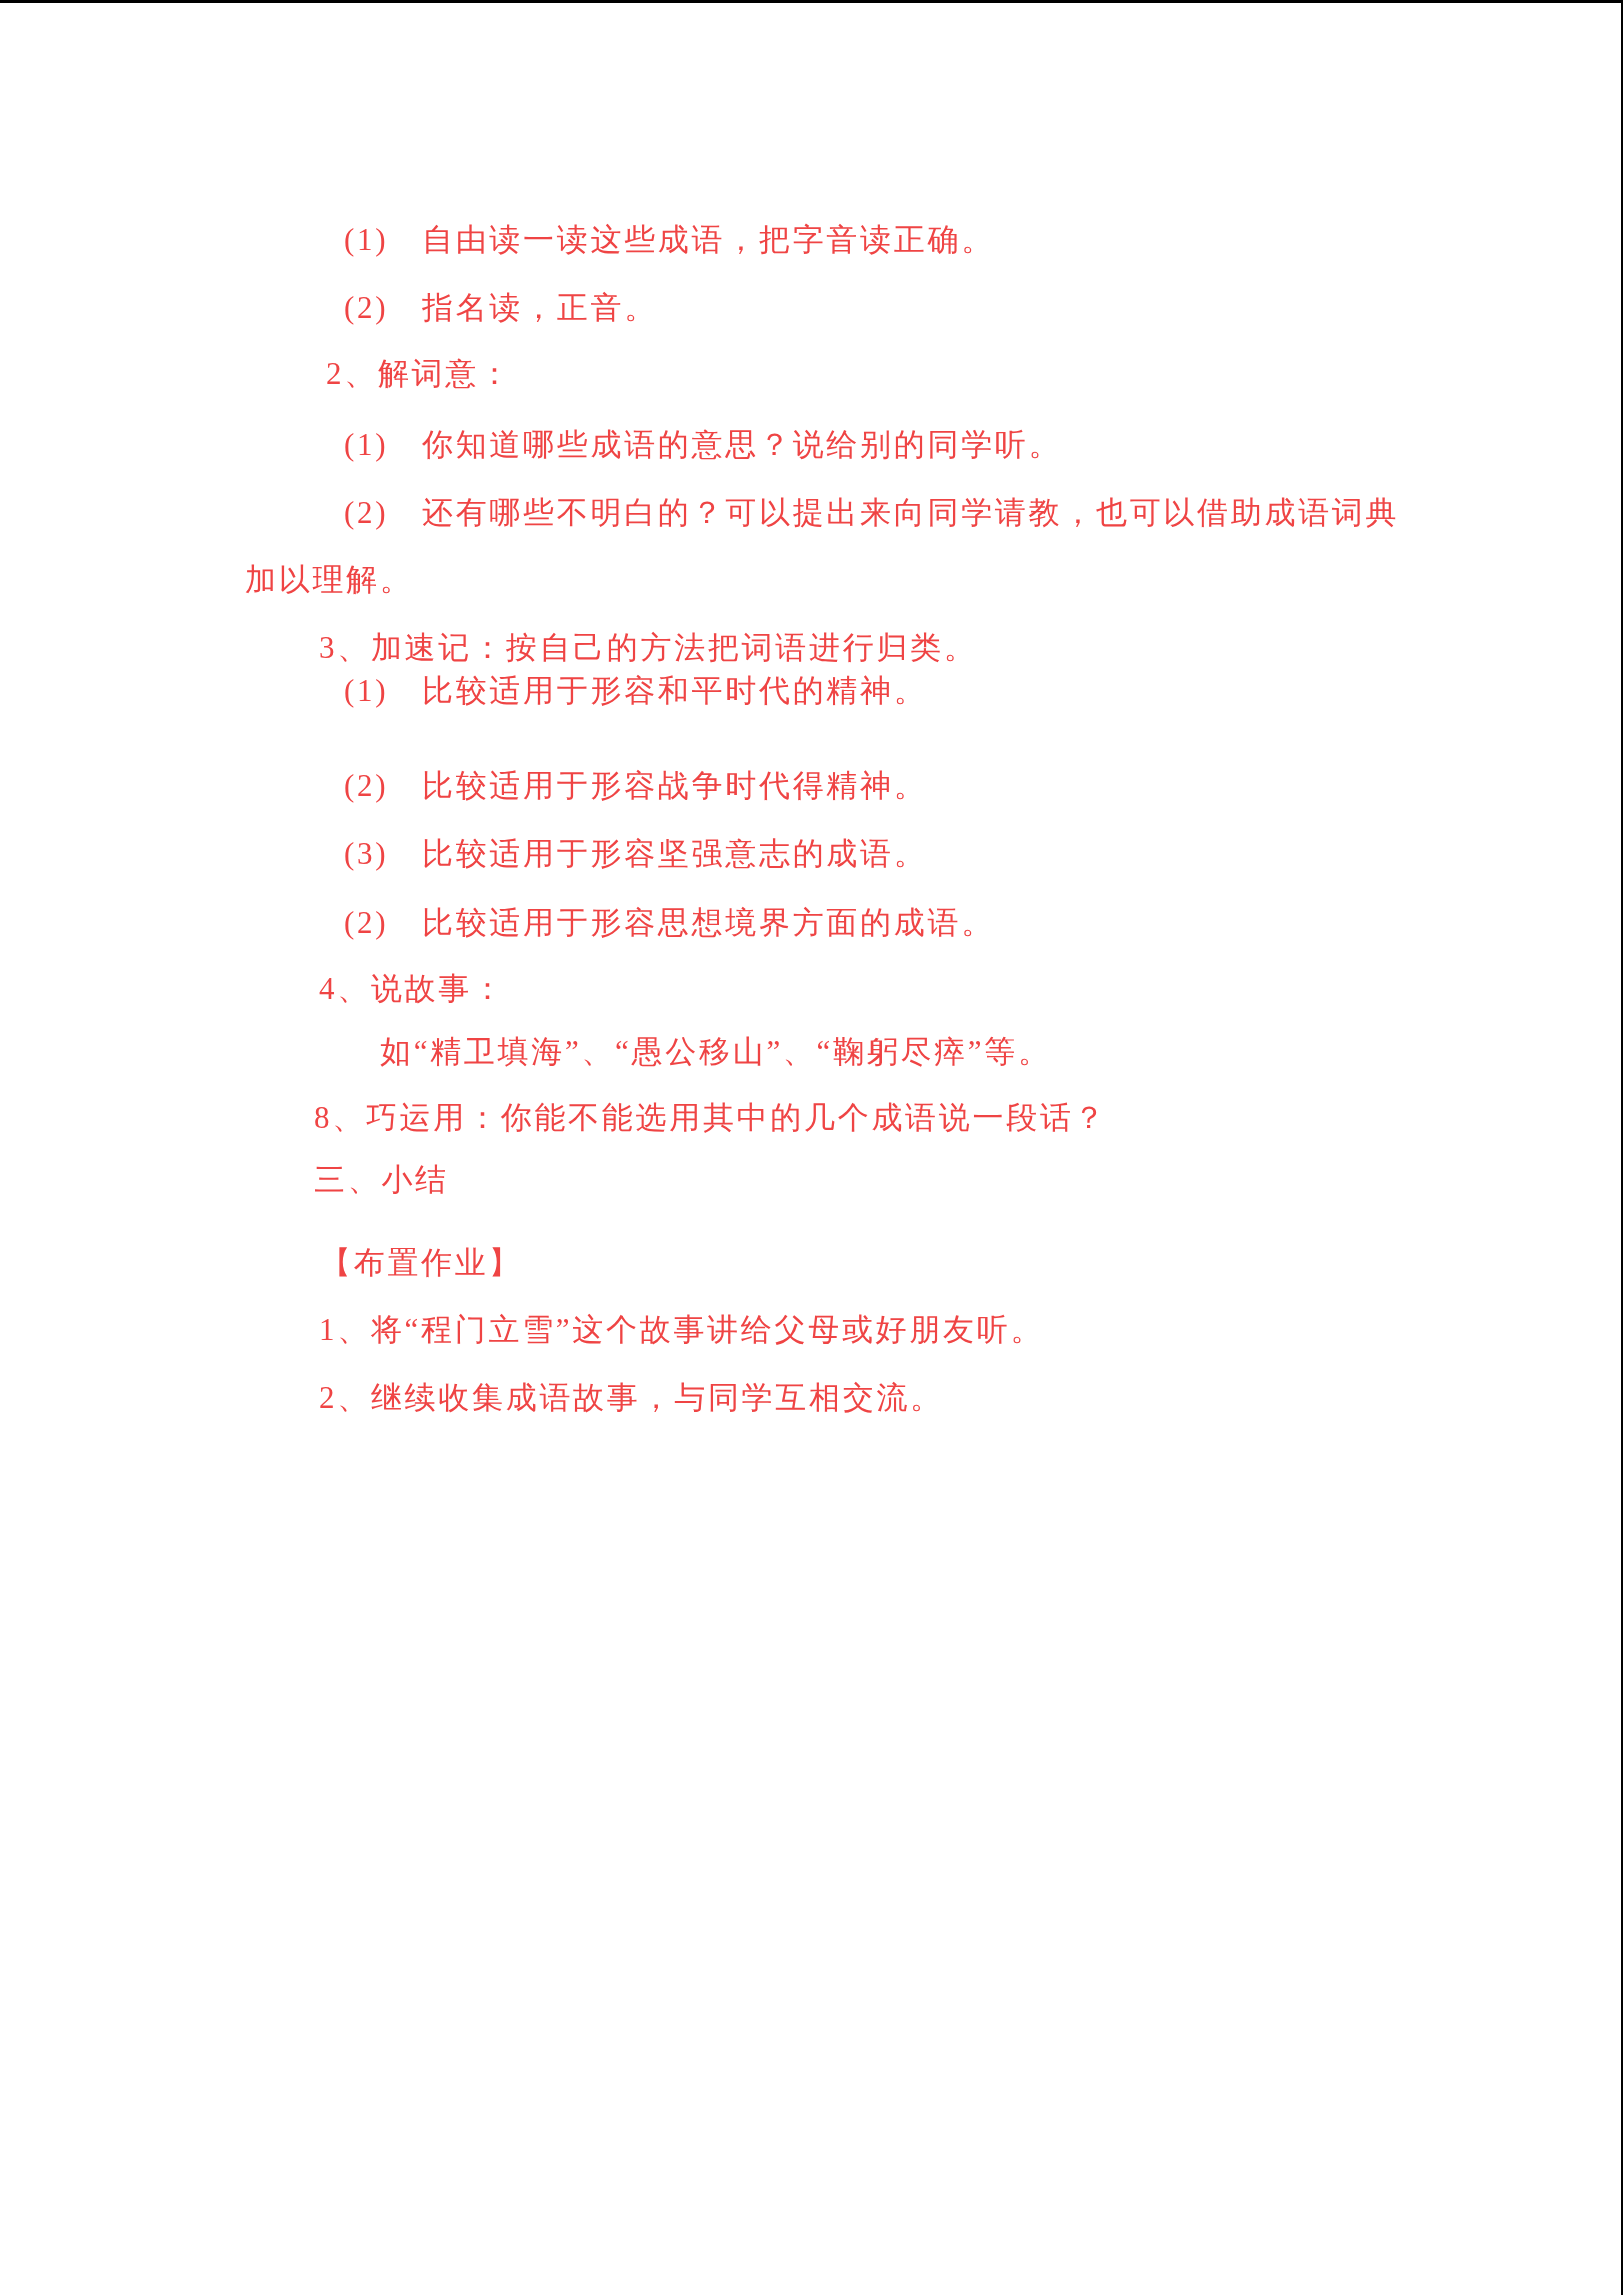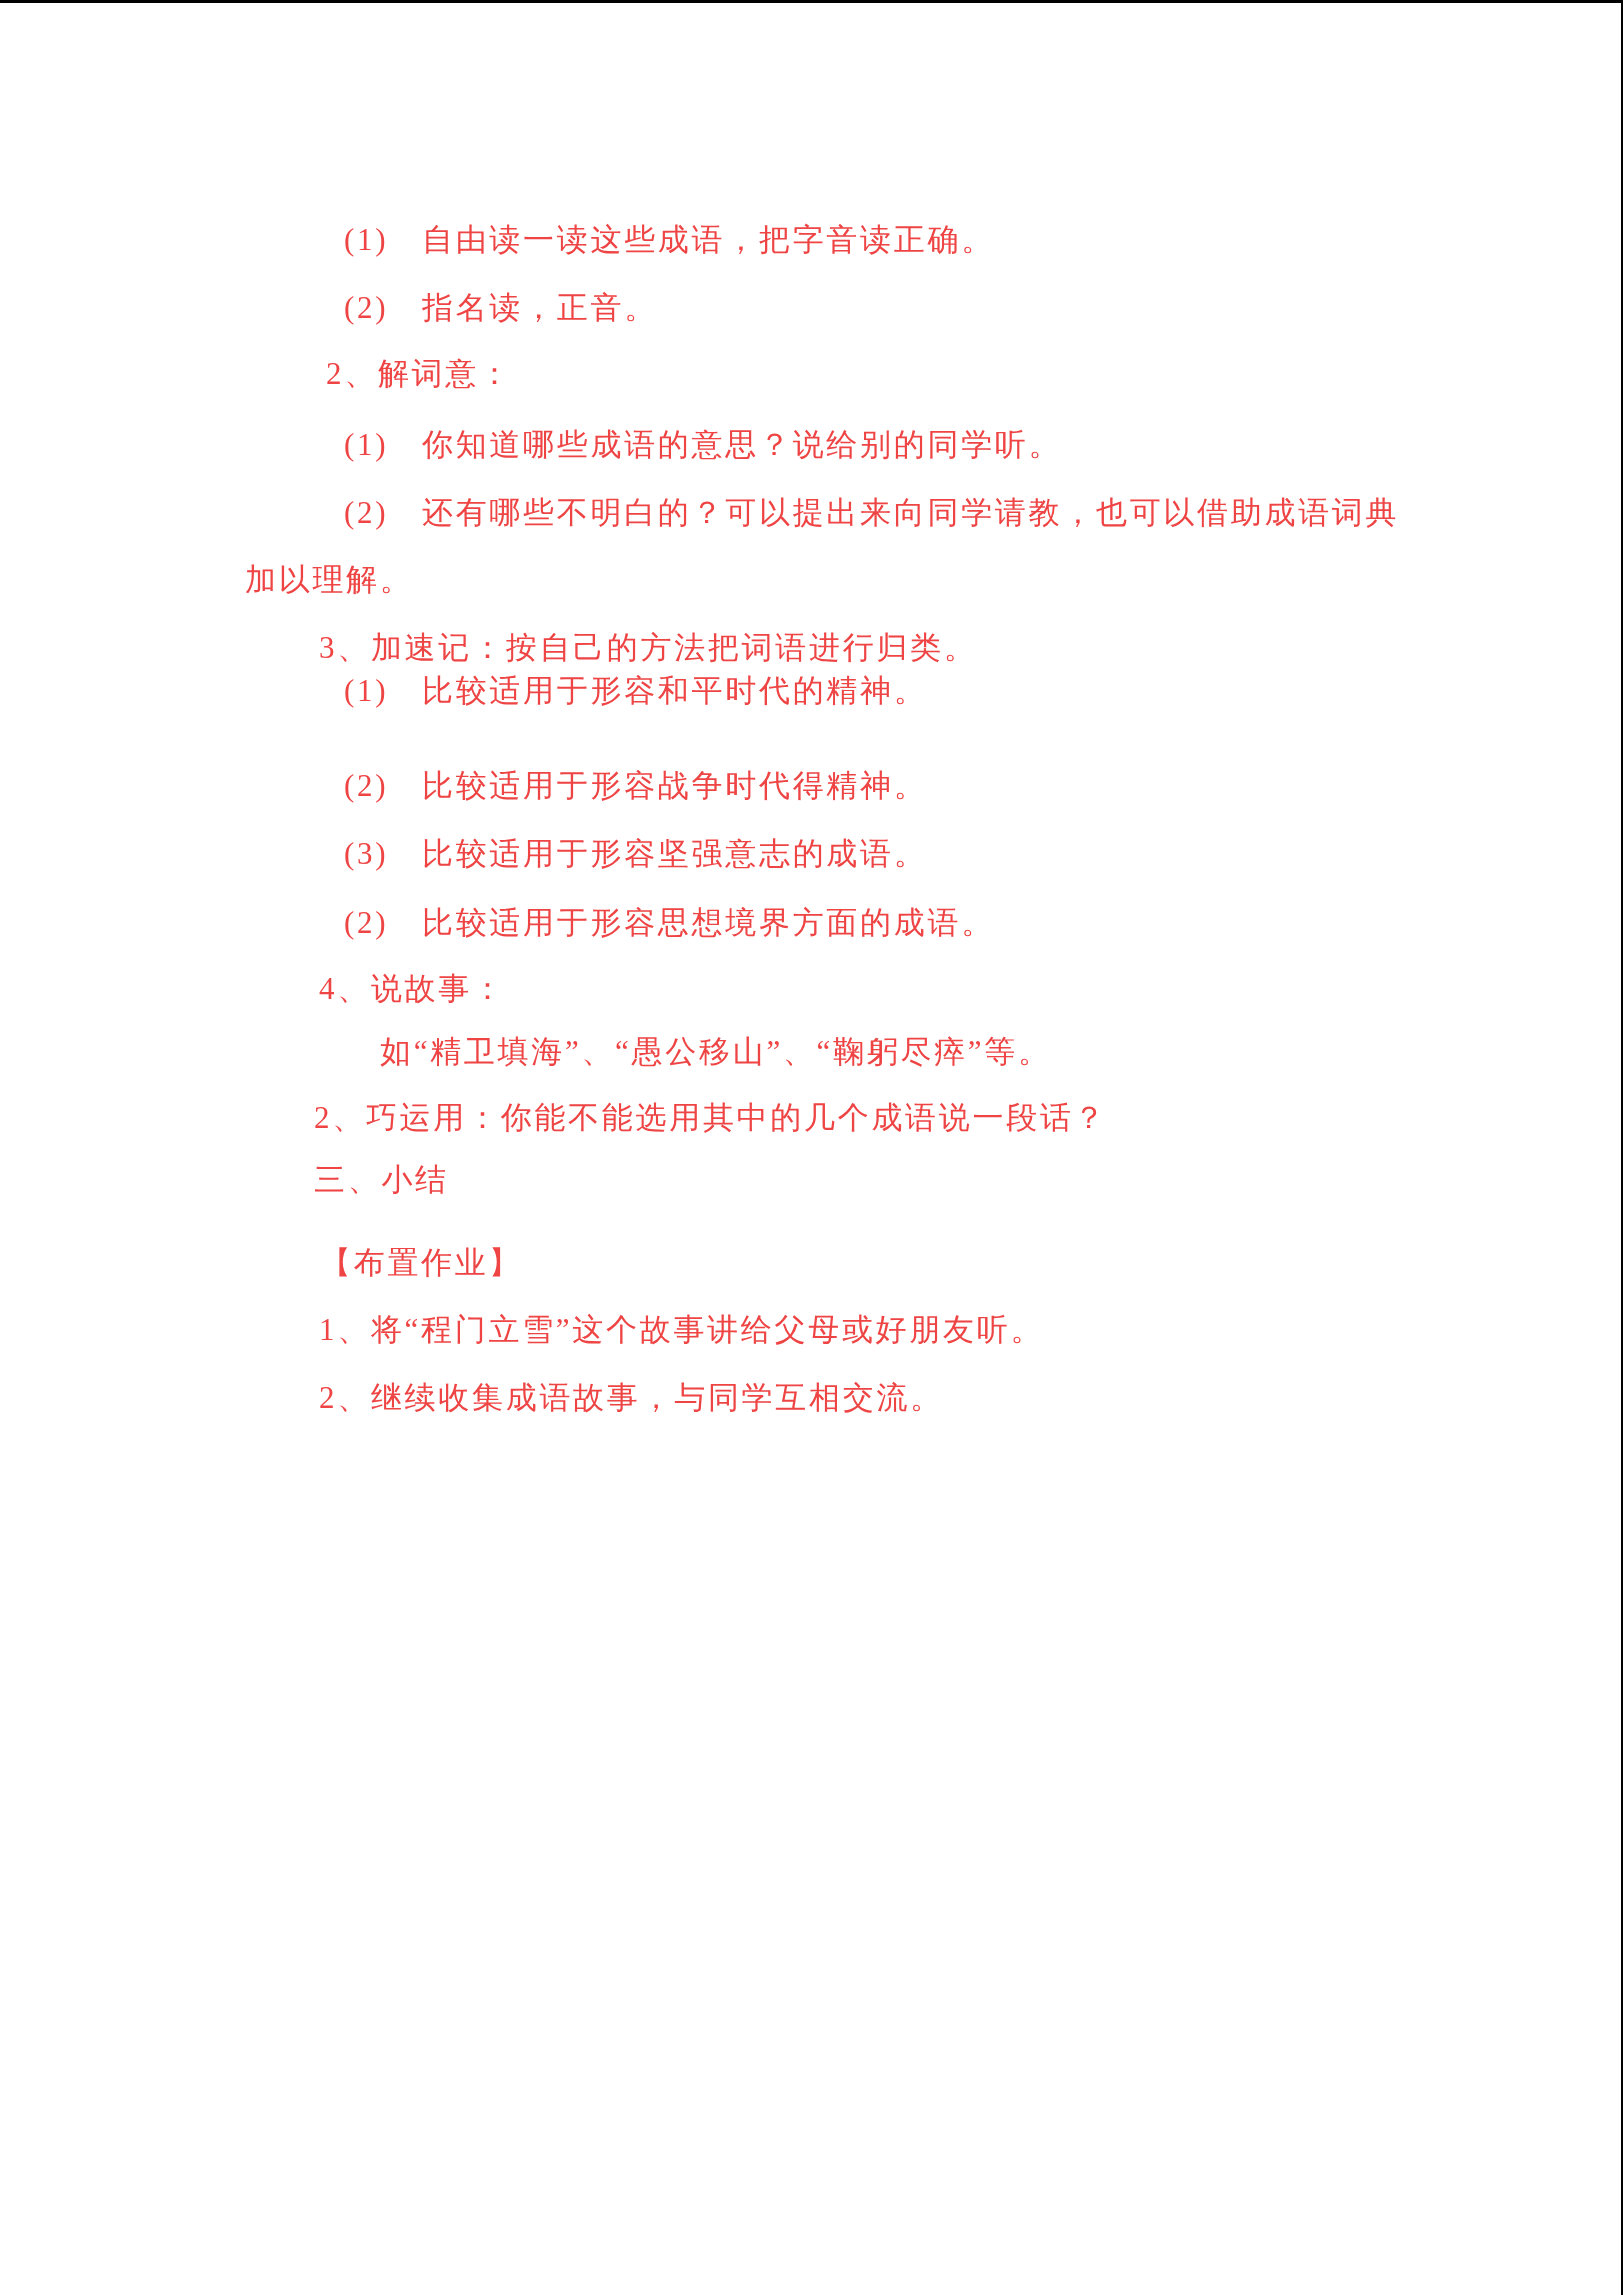--- a/index.html
+++ b/index.html
@@ -53,19 +53,19 @@
   <div class="line" style="left:344px; top:423px;">(1)　你知道哪些成语的意思？说给别的同学听。</div>
   <div class="line" style="left:344px; top:491px;">(2)　还有哪些不明白的？可以提出来向同学请教，也可以借助成语词典</div>
   <div class="line" style="left:245px; top:558px;text-align:center;">加以理解。</div>
   <div class="line" style="left:319px; top:626px;">3、加速记：按自己的方法把词语进行归类。</div>
   <div class="line" style="left:344px; top:669px;">(1)　比较适用于形容和平时代的精神。</div>
   <div class="line" style="left:344px; top:764px;">(2)　比较适用于形容战争时代得精神。</div>
   <div class="line" style="left:344px; top:832px;">(3)　比较适用于形容坚强意志的成语。</div>
   <div class="line" style="left:344px; top:901px;">(2)　比较适用于形容思想境界方面的成语。</div>
   <div class="line" style="left:319px; top:967px;">4、说故事：</div>
   <div class="line" style="left:380px; top:1030px;">如“精卫填海”、“愚公移山”、“鞠躬尽瘁”等。</div>
-  <div class="line" style="left:314px; top:1096px;">2、巧运用：你能不能选用其中的几个成语说一段话？</div>
+  <div class="line" style="left:314px; top:1096px;">8、巧运用：你能不能选用其中的几个成语说一段话？</div>
   <div class="line" style="left:314px; top:1158px;">三、小结</div>
   <div class="line" style="left:320px; top:1241px;">【布置作业】</div>
   <div class="line" style="left:319px; top:1308px;">1、将“程门立雪”这个故事讲给父母或好朋友听。</div>
   <div class="line" style="left:319px; top:1376px;">2、继续收集成语故事，与同学互相交流。</div>
 </div>
 
 
 </body></html>

